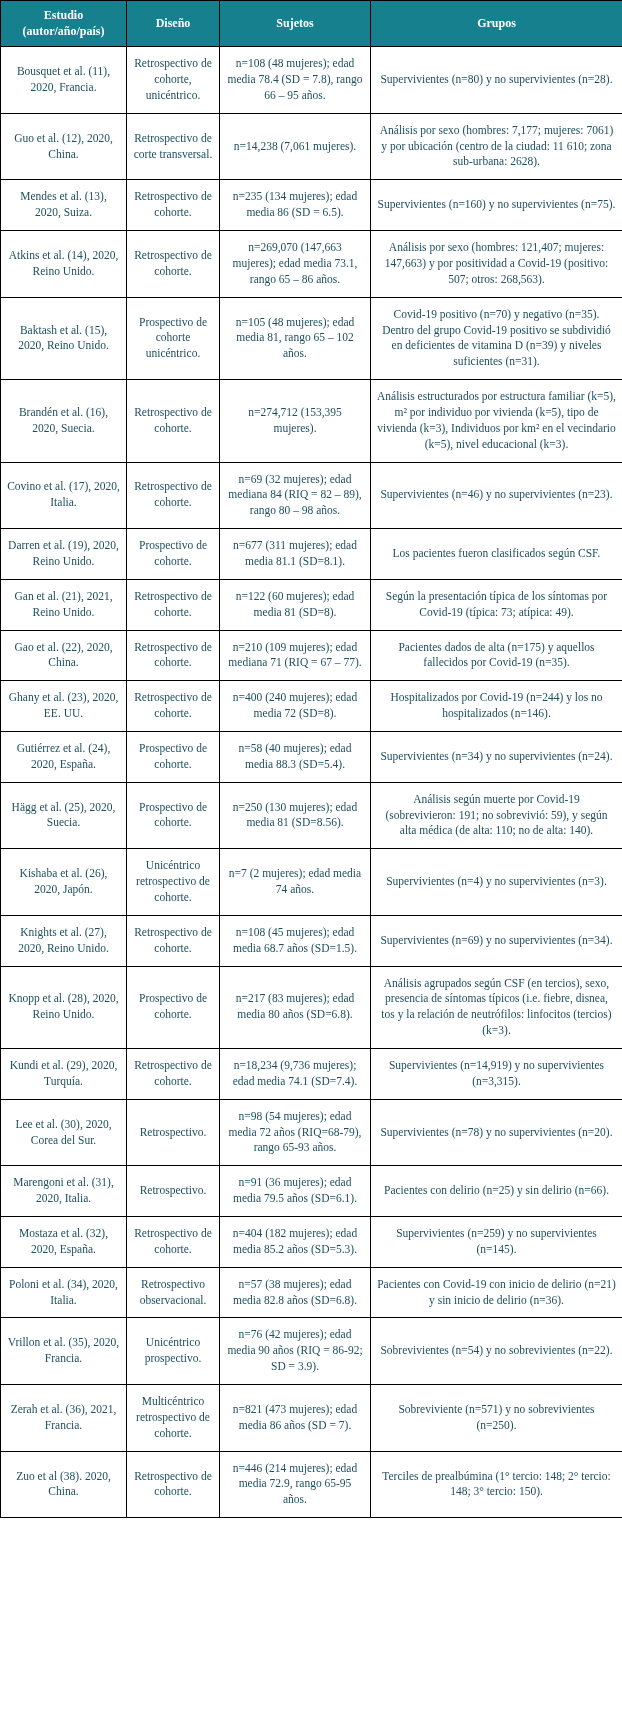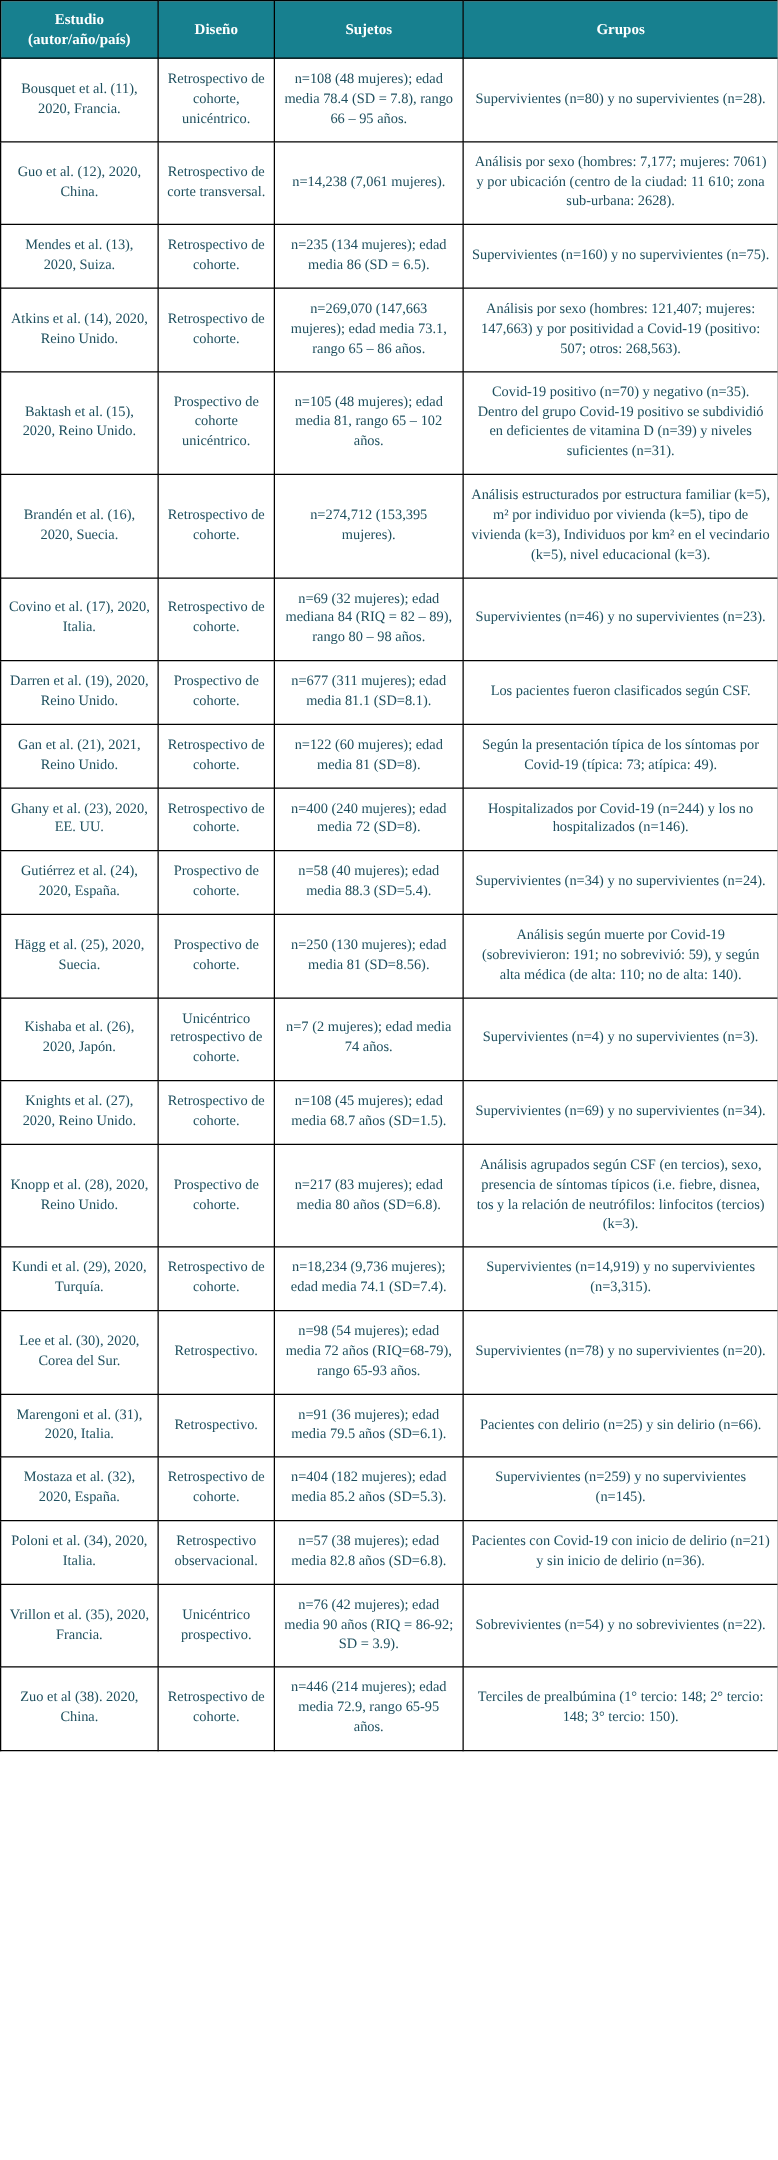--- a/index.html
+++ b/index.html
@@ -117,20 +117,26 @@
         <td>n=677 (311 mujeres); edad media 81.1 (SD=8.1).</td>
         <td>Los pacientes fueron clasificados según CSF.</td>
       </tr>
       <tr>
         <td>Gan et al. (21), 2021, Reino Unido.</td>
         <td>Retrospectivo de cohorte.</td>
         <td>n=122 (60 mujeres); edad media 81 (SD=8).</td>
         <td>Según la presentación típica de los síntomas por Covid-19 (típica: 73; atípica: 49).</td>
       </tr>
       <tr>
+        <td>Gao et al. (22), 2020, China.</td>
+        <td>Retrospectivo de cohorte.</td>
+        <td>n=210 (109 mujeres); edad mediana 71 (RIQ = 67 – 77).</td>
+        <td>Pacientes dados de alta (n=175) y aquellos fallecidos por Covid-19 (n=35).</td>
+      </tr>
+      <tr>
         <td>Ghany et al. (23), 2020, EE. UU.</td>
         <td>Retrospectivo de cohorte.</td>
         <td>n=400 (240 mujeres); edad media 72 (SD=8).</td>
         <td>Hospitalizados por Covid-19 (n=244) y los no hospitalizados (n=146).</td>
       </tr>
       <tr>
         <td>Gutiérrez et al. (24), 2020, España.</td>
         <td>Prospectivo de cohorte.</td>
         <td>n=58 (40 mujeres); edad media 88.3 (SD=5.4).</td>
         <td>Supervivientes (n=34) y no supervivientes (n=24).</td>
@@ -189,19 +195,25 @@
         <td>n=57 (38 mujeres); edad media 82.8 años (SD=6.8).</td>
         <td>Pacientes con Covid-19 con inicio de delirio (n=21) y sin inicio de delirio (n=36).</td>
       </tr>
       <tr>
         <td>Vrillon et al. (35), 2020, Francia.</td>
         <td>Unicéntrico prospectivo.</td>
         <td>n=76 (42 mujeres); edad media 90 años (RIQ = 86-92; SD = 3.9).</td>
         <td>Sobrevivientes (n=54) y no sobrevivientes (n=22).</td>
       </tr>
       <tr>
+        <td>Zerah et al. (36), 2021, Francia.</td>
+        <td>Multicéntrico retrospectivo de cohorte.</td>
+        <td>n=821 (473 mujeres); edad media 86 años (SD = 7).</td>
+        <td>Sobreviviente (n=571) y no sobrevivientes (n=250).</td>
+      </tr>
+      <tr>
         <td>Zuo et al (38). 2020, China.</td>
         <td>Retrospectivo de cohorte.</td>
         <td>n=446 (214 mujeres); edad media 72.9, rango 65-95 años.</td>
         <td>Terciles de prealbúmina (1° tercio: 148; 2° tercio: 148; 3° tercio: 150).</td>
       </tr>
     </tbody>
 </table>
 
 </body></html>

